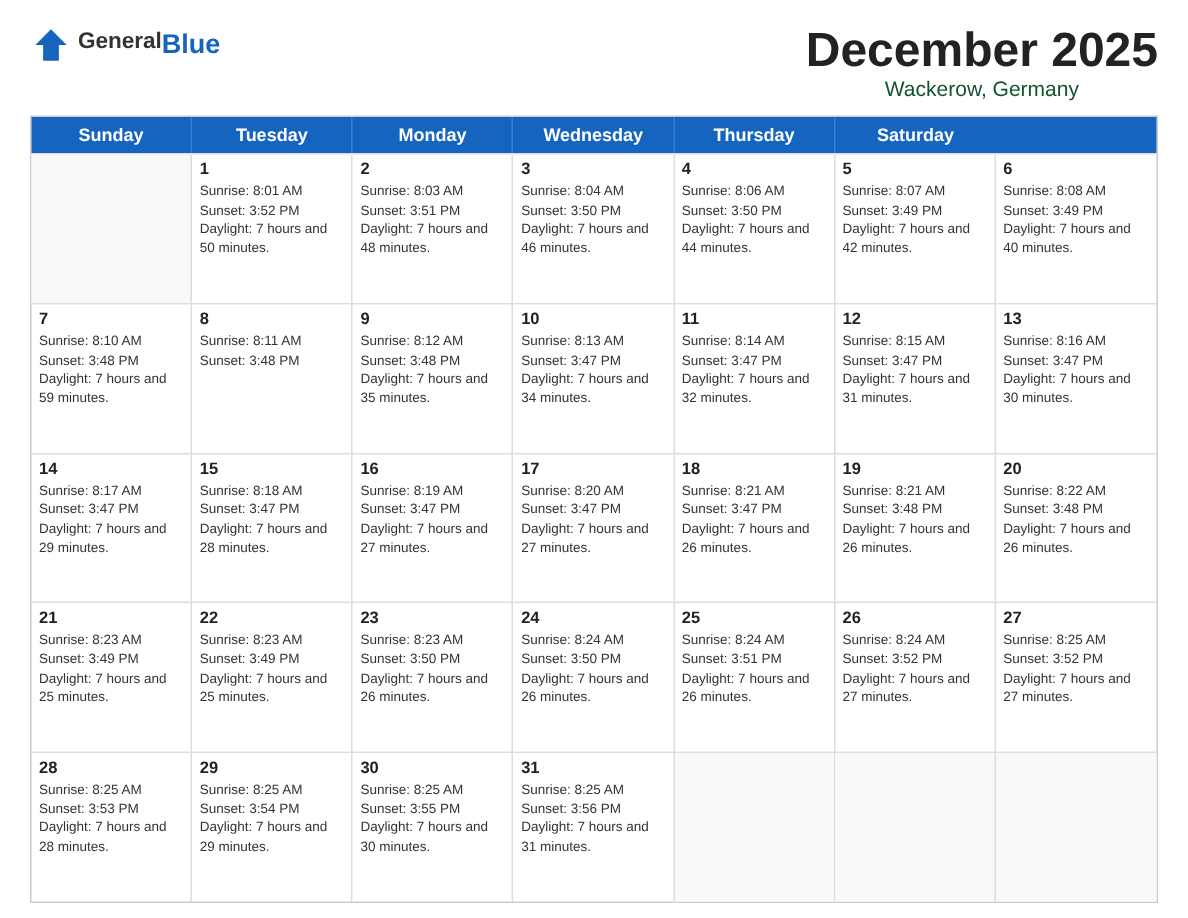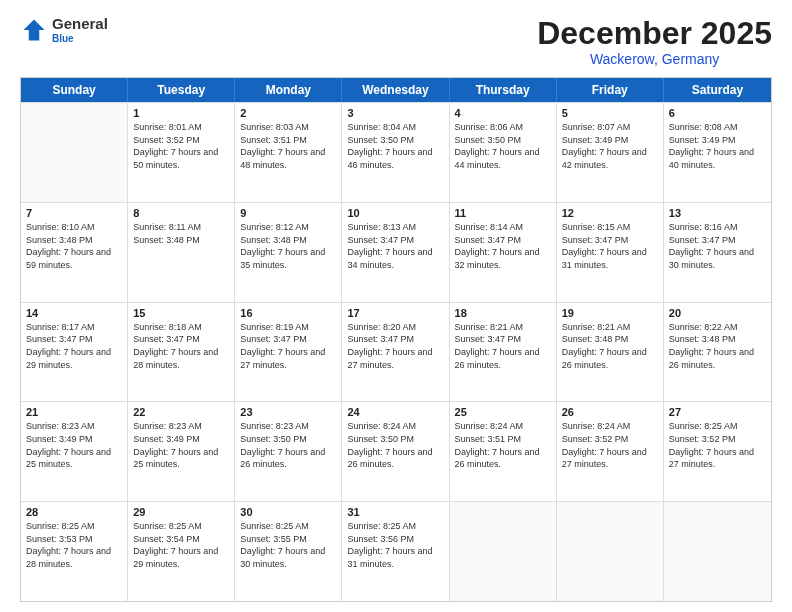--- a/index.html
+++ b/index.html
@@ -23,49 +23,49 @@
       align-items: flex-start;
       margin-bottom: 10px;
     }
     .logo {
       display: flex;
       align-items: center;
       gap: 4px;
     }
     .logo-text {
       display: flex;
-      flex-direction: column;
+      flex-direction: row;
       line-height: 1.1;
     }
     .logo-general {
       font-size: 15px;
       font-weight: bold;
       color: #333;
     }
     .logo-blue {
-      font-size: 10px;
+      font-size: 18px;
       font-weight: bold;
       color: #1565c0;
     }
     .logo-icon {
       width: 28px;
       height: 28px;
     }
     .title-block {
       text-align: center;
     }
     .main-title {
       font-size: 32px;
       font-weight: bold;
       color: #222;
       line-height: 1.1;
     }
     .subtitle {
       font-size: 14px;
-      color: #1d4ed8;
+      color: #14532d;
     }
     .calendar {
       flex: 1;
       display: flex;
       flex-direction: column;
       border: 1px solid #ccc;
     }
     .cal-header-row {
       display: grid;
       grid-template-columns: repeat(7, 1fr);
@@ -133,21 +133,20 @@
     </div>
   </div>
 
   <div class="calendar">
     <div class="cal-header-row" id="cal-header">
         <div class="cal-header-cell">Sunday</div>
         <div class="cal-header-cell">Tuesday</div>
         <div class="cal-header-cell">Monday</div>
         <div class="cal-header-cell">Wednesday</div>
         <div class="cal-header-cell">Thursday</div>
-        <div class="cal-header-cell">Friday</div>
         <div class="cal-header-cell">Saturday</div>
       </div>
     <div class="cal-body" id="cal-body">
         <div class="cal-row">
           <div class="cal-cell empty"></div>
           <div class="cal-cell">
             <div class="day-num">1</div>
             <div class="cell-line">Sunrise: 8:01 AM</div>
             <div class="cell-line">Sunset: 3:52 PM</div>
             <div class="cell-line">Daylight: 7 hours and 50 minutes.</div>

